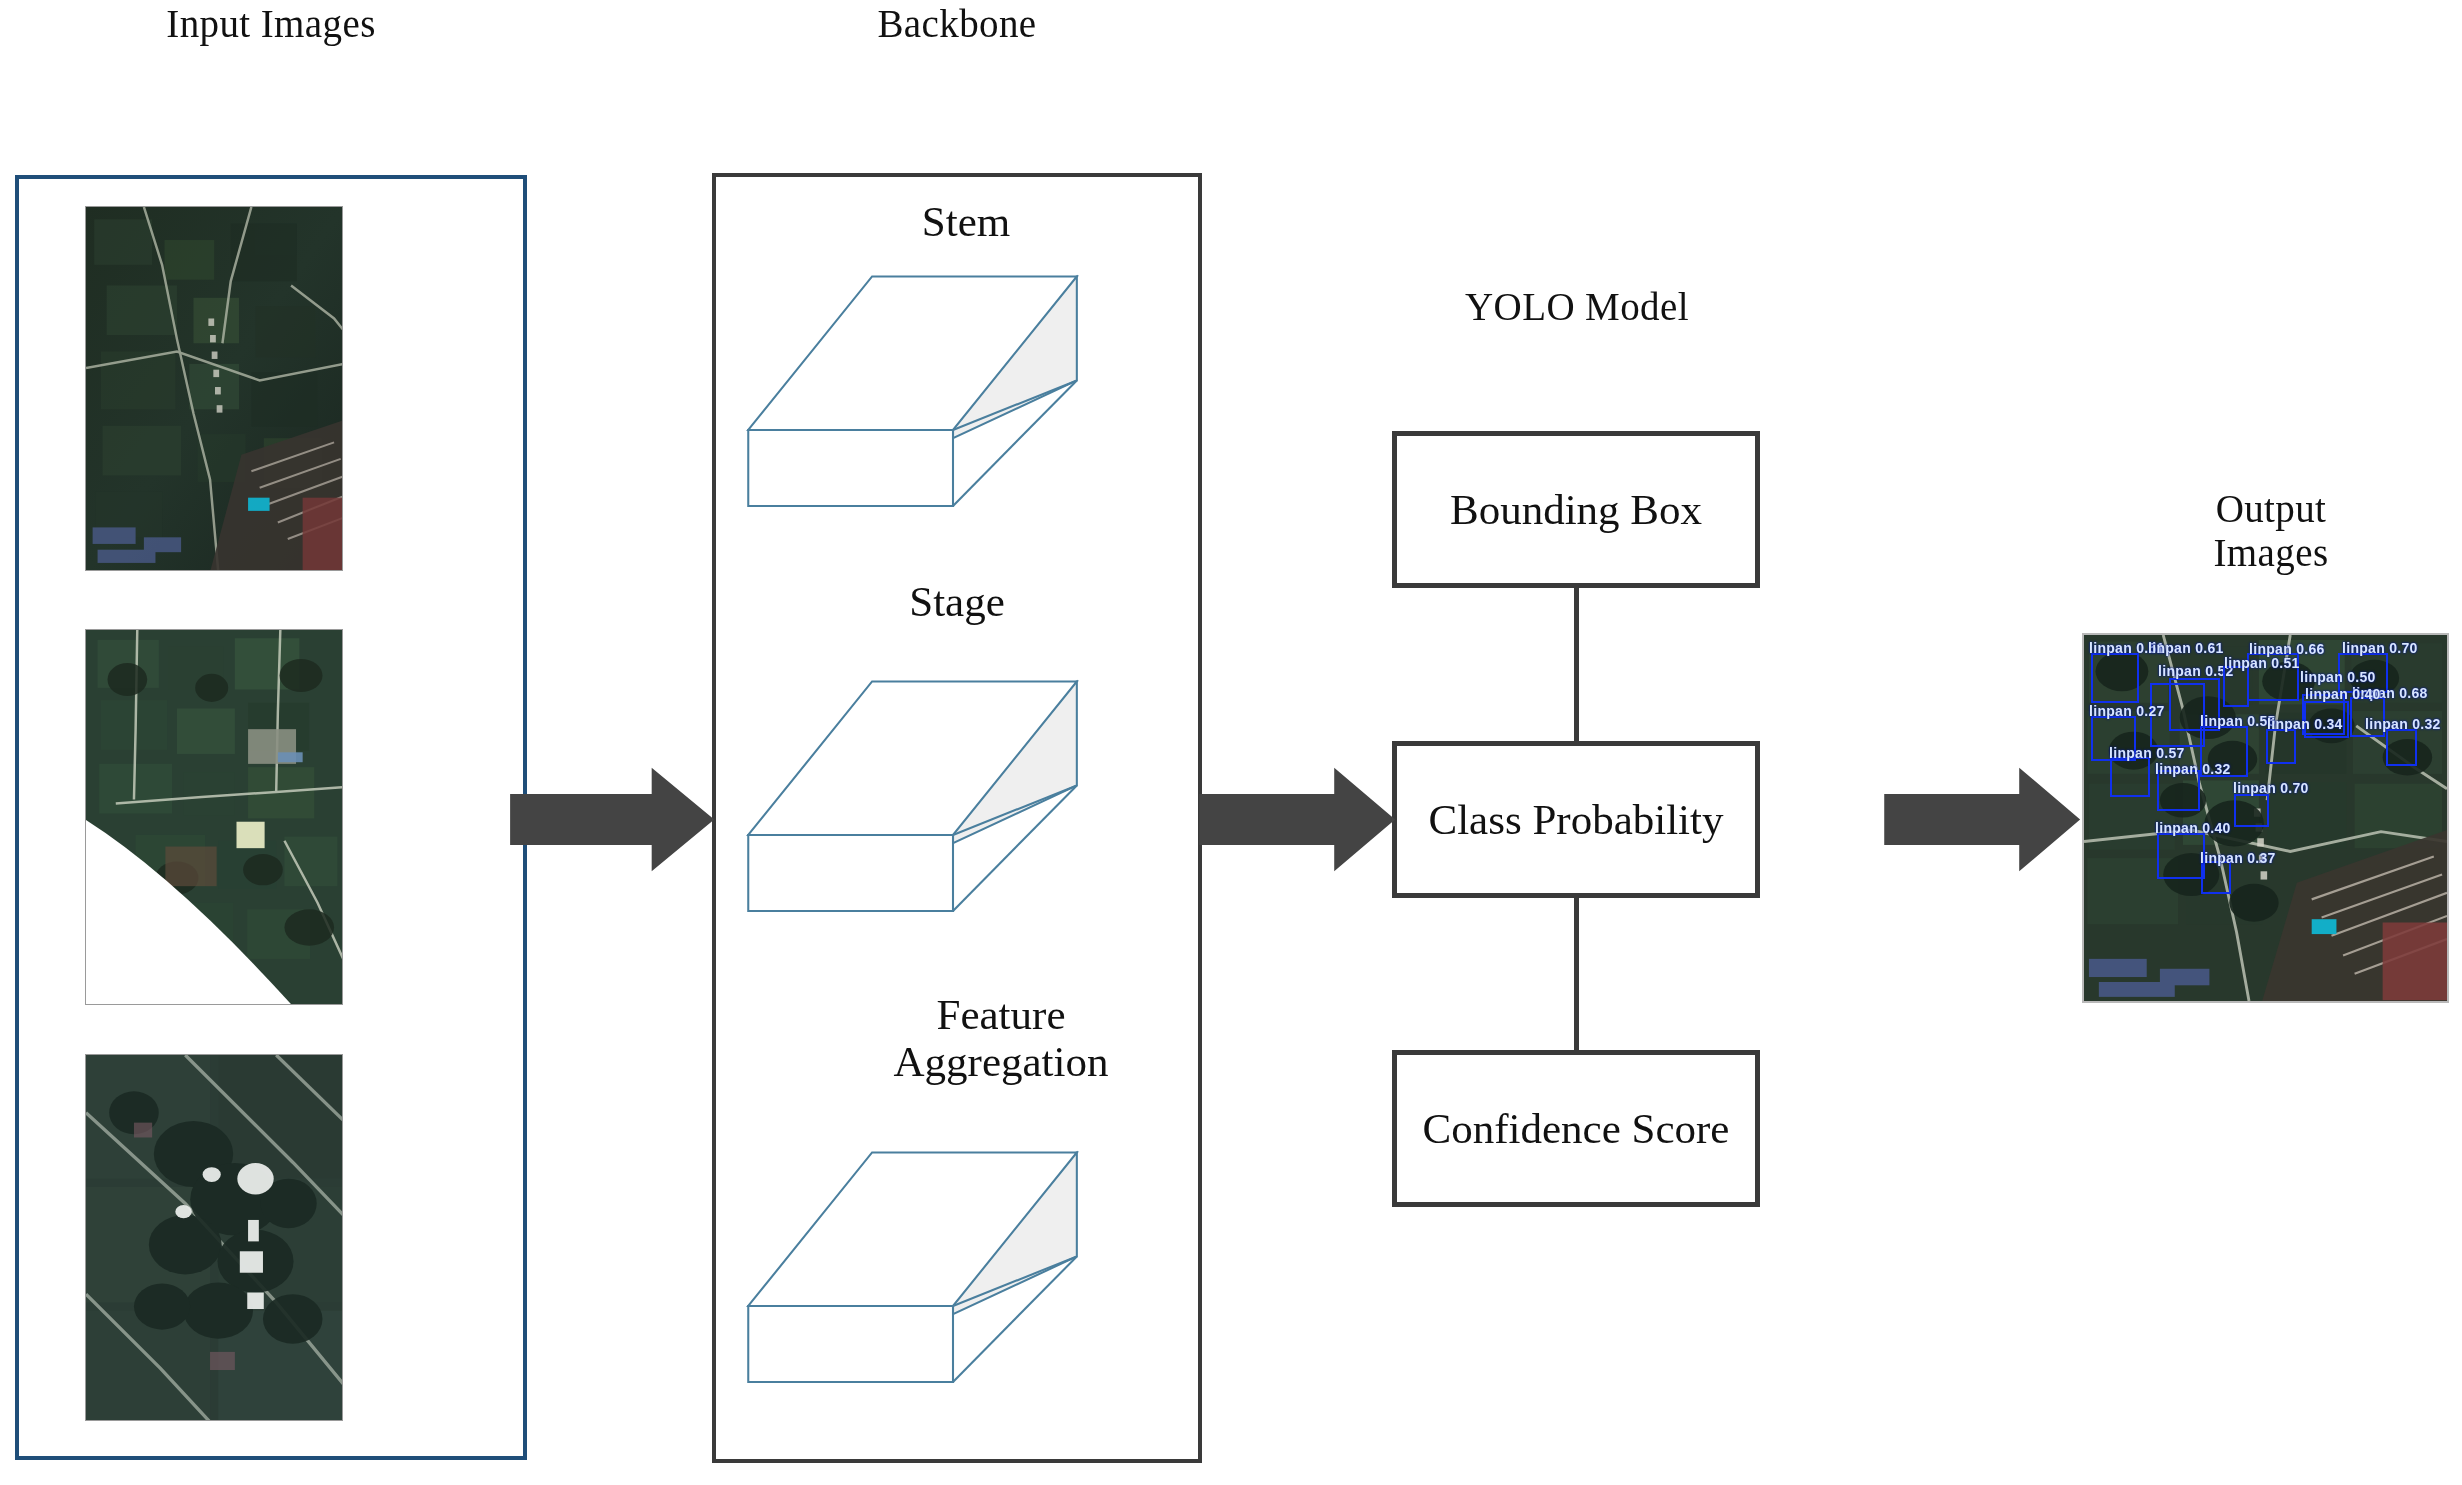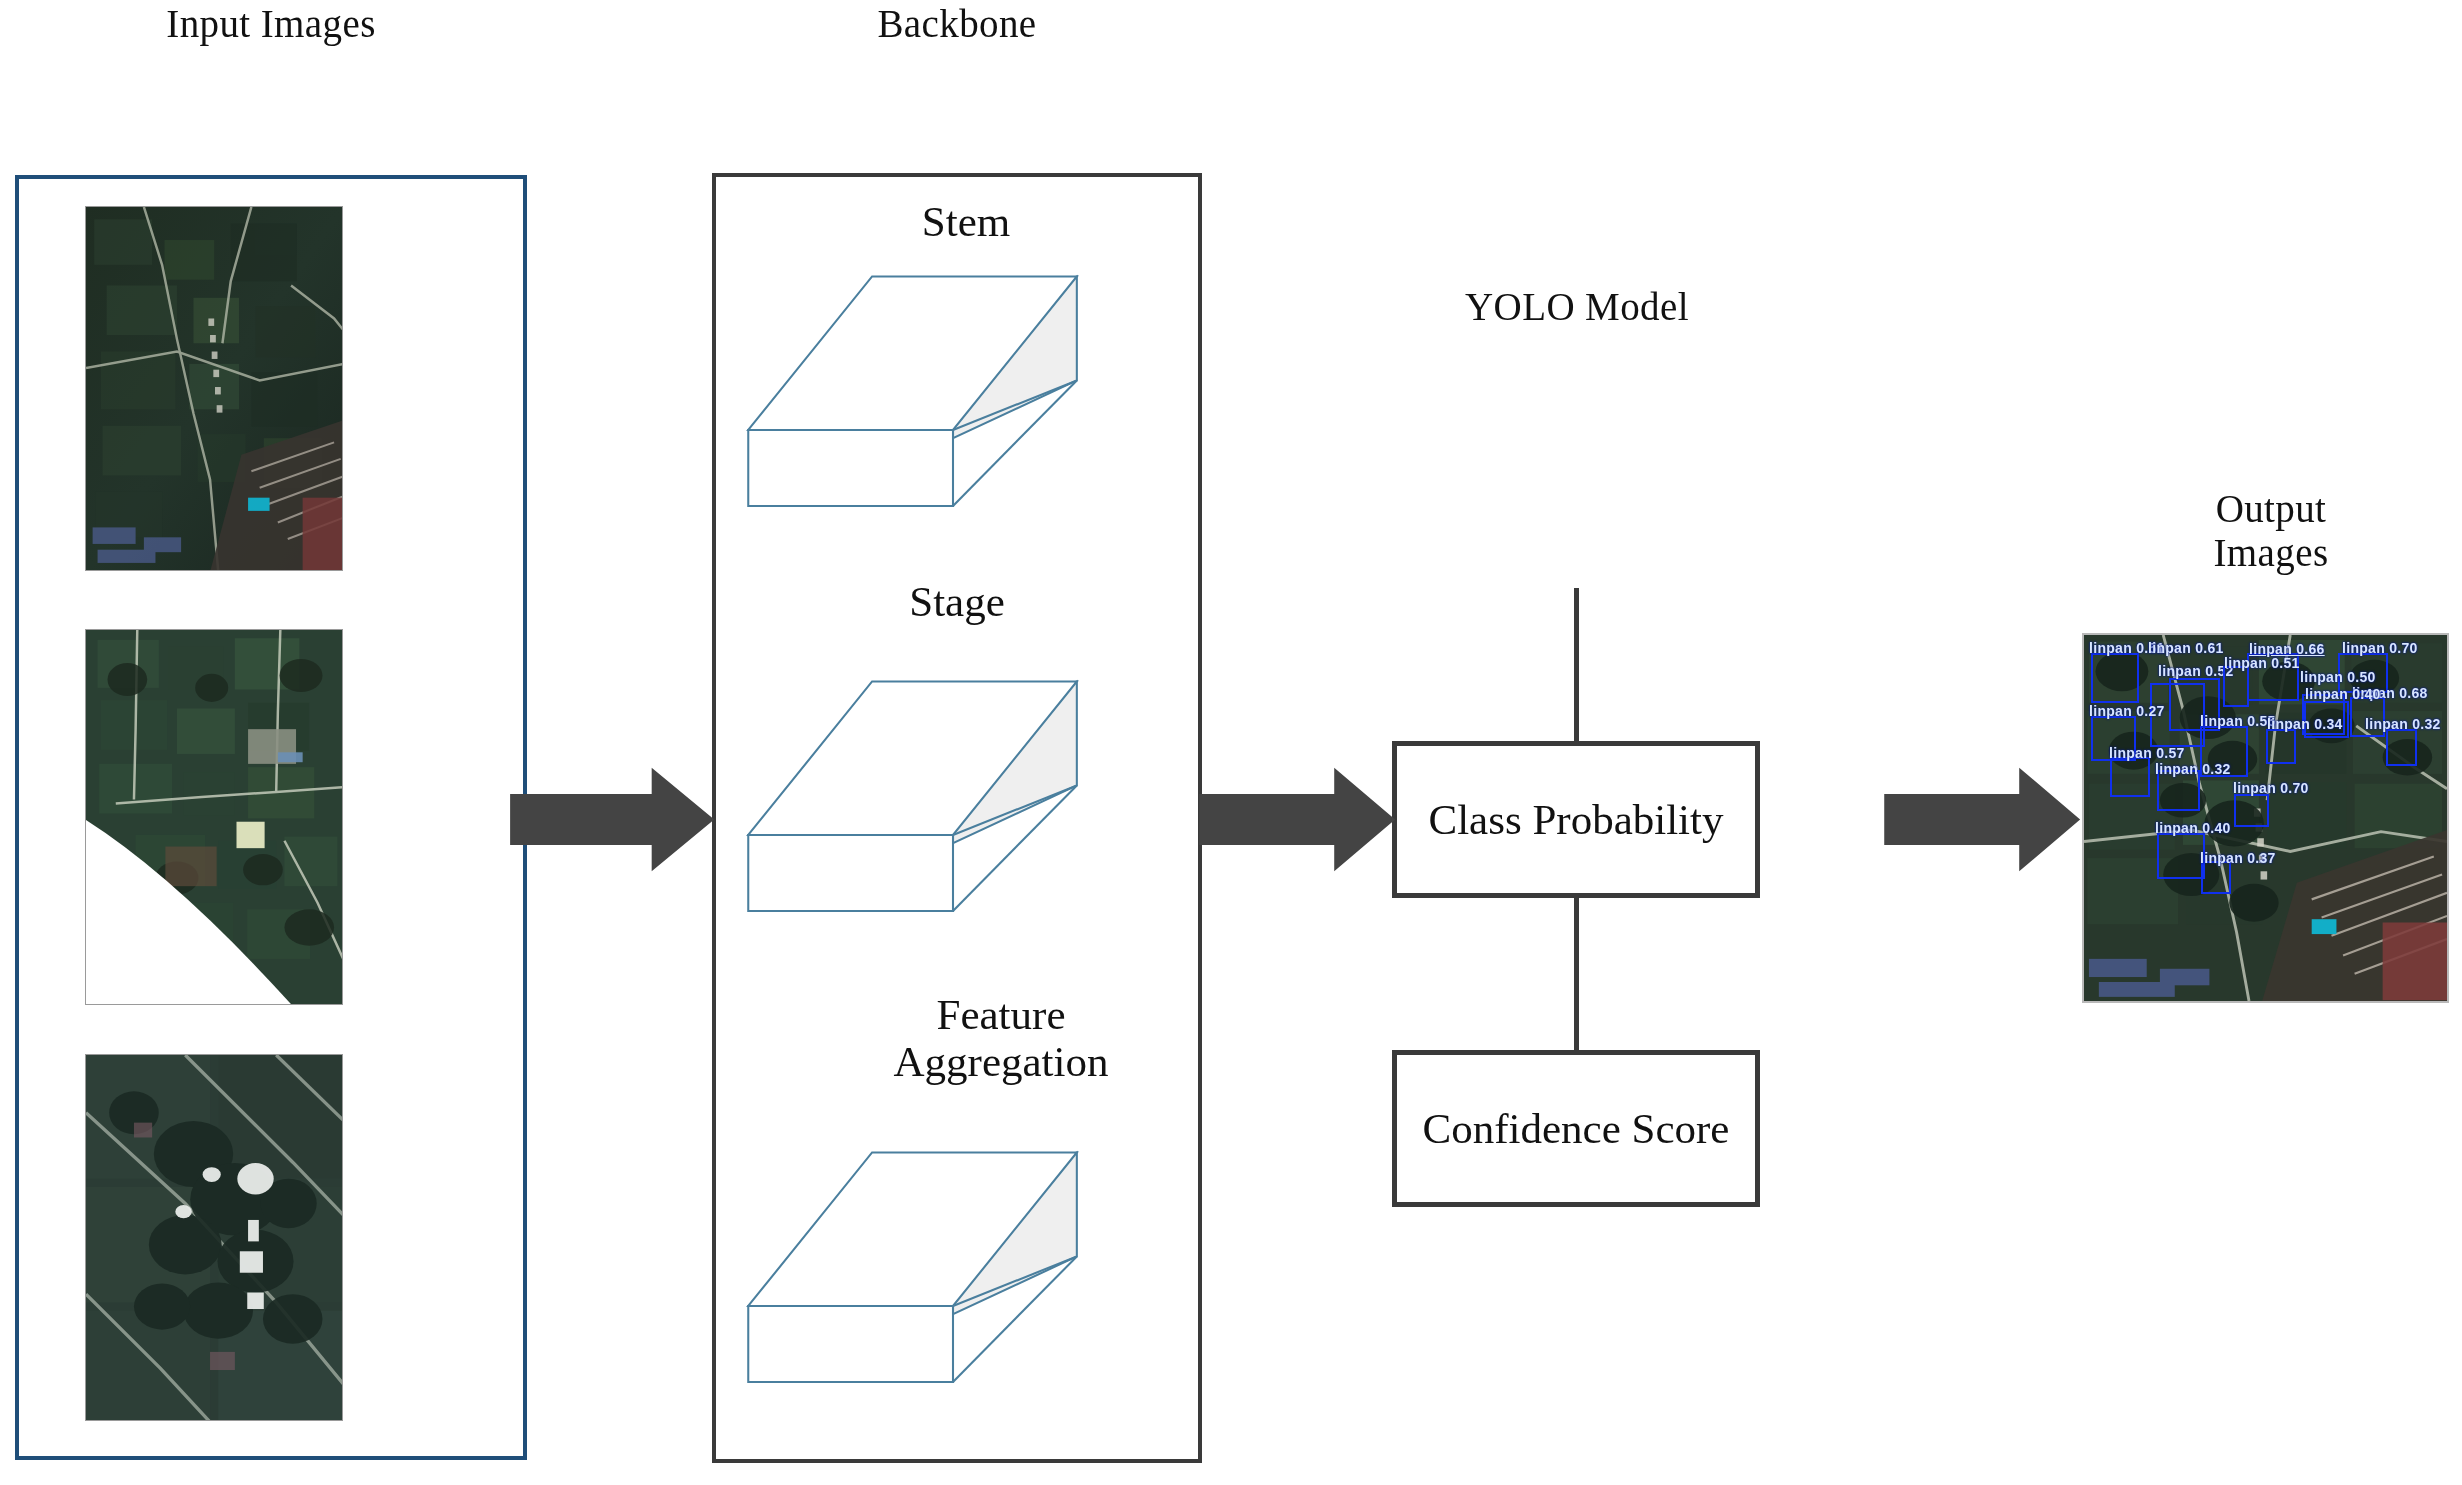--- a/index.html
+++ b/index.html
@@ -215,20 +215,21 @@
   <div class="cube" style="left:740px;top:1144px;width:355px;height:248px;">
     <svg width="355" height="248" viewBox="0 0 430 300">
       <polygon points="408,10 408,136 258,206 258,82" fill="#efefef" stroke="#4a7f9e" stroke-width="2.5"></polygon>
       <polygon points="10,196 160,10 408,10 258,196" fill="#ffffff" stroke="#4a7f9e" stroke-width="2.5"></polygon>
       <polygon points="10,196 258,196 258,288 10,288" fill="#ffffff" stroke="#4a7f9e" stroke-width="2.5"></polygon>
       <line x1="258" y1="196" x2="408" y2="136" stroke="#4a7f9e" stroke-width="2.5"></line>
       <line x1="258" y1="288" x2="408" y2="136" stroke="#4a7f9e" stroke-width="2.5"></line>
     </svg>
   </div>
 
+  <div class="yolobox" style="left:1392px;top:431px;width:368px;height:157px;">Bounding Box</div>
   <div class="vconn" style="left:1574px;top:588px;height:153px;"></div>
   <div class="yolobox" style="left:1392px;top:741px;width:368px;height:157px;">Class Probability</div>
   <div class="vconn" style="left:1574px;top:898px;height:153px;"></div>
   <div class="yolobox" style="left:1392px;top:1050px;width:368px;height:157px;">Confidence Score</div>
 
   <div class="arrow" style="left:510px;top:766px;width:206px;height:107px;">
     <svg width="206" height="107" viewBox="0 0 250 130">
       <polygon points="0,34 172,34 172,2 248,65 172,128 172,96 0,96" fill="#444444"></polygon>
     </svg>
   </div>
@@ -308,21 +309,21 @@
       </g>
     </svg>
     <div style="position:absolute;left:0;top:0;width:100%;height:100%;">
         <div class="det" style="left: 6.6px; top: 18px; width: 48px; height: 50px; border-color: rgb(16, 48, 239);"></div>
         <div class="detlbl" style="left: 5px; top: 5px;">linpan 0.51</div>
         <div class="det" style="left: 66px; top: 48px; width: 55px; height: 64px; border-color: rgb(16, 48, 239);"></div>
         <div class="detlbl" style="left: 64px; top: 5px;">linpan 0.61</div>
         <div class="det" style="left: 85px; top: 43px; width: 51px; height: 53px; border-color: rgb(16, 48, 239);"></div>
         <div class="detlbl" style="left: 74px; top: 28px;">linpan 0.52</div>
         <div class="det" style="left: 163px; top: 18px; width: 52px; height: 48px; border-color: rgb(16, 48, 239);"></div>
-        <div class="detlbl" style="left: 165px; top: 5.8px; text-decoration: underline;">linpan 0.66</div>
+        <div class="detlbl" style="left: 165px; top: 5.8px;">linpan 0.66</div>
         <div class="det" style="left: 139px; top: 31px; width: 26.4px; height: 41px; border-color: rgb(16, 48, 239);"></div>
         <div class="detlbl" style="left: 140px; top: 20px;">linpan 0.51</div>
         <div class="det" style="left: 254px; top: 18px; width: 50px; height: 40px; border-color: rgb(16, 48, 239);"></div>
         <div class="detlbl" style="left: 258px; top: 5px;">linpan 0.70</div>
         <div class="det" style="left: 218px; top: 59px; width: 43px; height: 41px; border-color: rgb(16, 48, 239);"></div>
         <div class="detlbl" style="left: 216px; top: 34px;">linpan 0.50</div>
         <div class="det" style="left: 266px; top: 62px; width: 35px; height: 40px; border-color: rgb(16, 48, 239);"></div>
         <div class="detlbl" style="left: 268px; top: 50px;">linpan 0.68</div>
         <div class="det" style="left: 220px; top: 66px; width: 45px; height: 37px; border-color: rgb(16, 48, 239);"></div>
         <div class="detlbl" style="left: 221px; top: 51px;">linpan 0.40</div>

